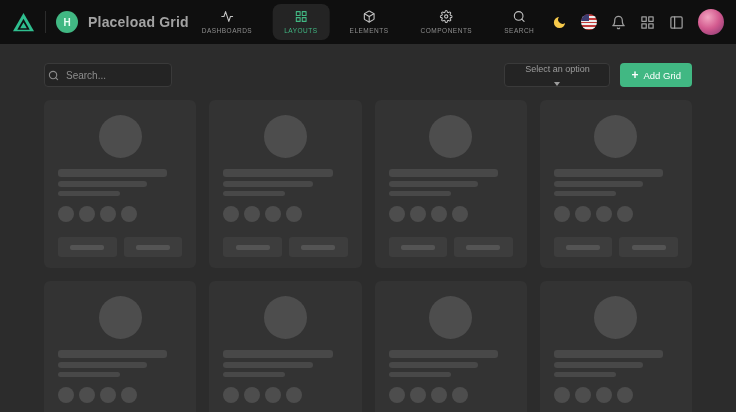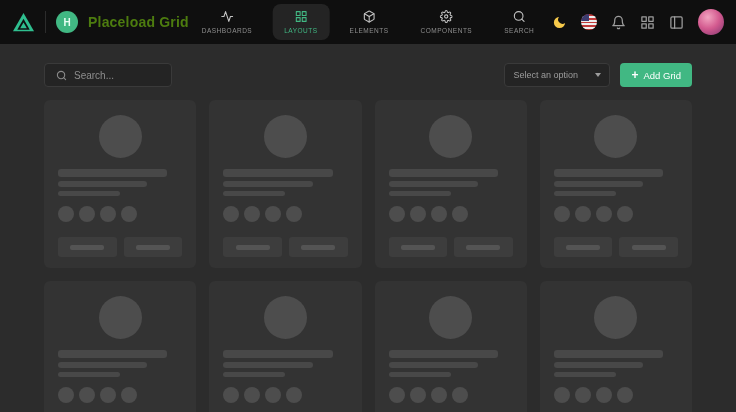--- a/index.html
+++ b/index.html
@@ -16,21 +16,21 @@
   }
   .brand { display: flex; align-items: center; gap: 10px; }
   .brand-logo { width: 23px; height: 23px; display: block; cursor: pointer; }
   .brand-divider { width: 1px; height: 22px; background: #2c2c2c; }
   .brand-avatar {
     width: 22px; height: 22px; border-radius: 50%;
     background: var(--accent-green, #41b883); color: #eafff4;
     font-size: 10px; font-weight: 700;
     display: flex; align-items: center; justify-content: center;
   }
-  .brand-title { color: #4d7c0f; font-size: 14px; font-weight: 700; letter-spacing: .2px; }
+  .brand-title { color: #a3a3a3; font-size: 14px; font-weight: 700; letter-spacing: .2px; }
 
   .nav-center {
     position: absolute; left: 50%; top: 0; transform: translateX(-50%);
     height: 100%; display: flex; align-items: center; gap: 8px;
   }
   .nav-item {
     display: flex; flex-direction: column; align-items: center; gap: 4px;
     padding: 6px 12px; border-radius: 8px; cursor: pointer;
     color: #c3c3c3; text-decoration: none;
   }
@@ -51,34 +51,34 @@
   .flag::after { content: ""; position: absolute; left: 0; top: 0; width: 8px; height: 7px; background: #3c3b6e; }
   .user-avatar {
     width: 26px; height: 26px; border-radius: 50%; cursor: pointer; flex: none;
     background: radial-gradient(circle at 38% 32%, #f2a4c0 0%, #d35a8f 48%, #7e3570 100%);
   }
 
   
   .toolbar { display: flex; align-items: center; margin: 19px 44px 13px; }
   .searchbox {
     display: flex; align-items: center; gap: 7px; width: 128px; height: 24px;
-    background: #242424; border: 1px solid #3a3a3a; border-radius: 4px; padding: 0 11px;
+    background: #242424; border: 1px solid #3a3a3a; border-radius: 4px; padding: 0 3px;
   }
   .searchbox svg { width: 11px; height: 11px; color: #8a8a8a; flex: none; }
   .searchbox input {
     background: transparent; border: none; outline: none; width: 100%;
     color: #cfcfcf; font-size: 10px; font-family: inherit;
   }
   .searchbox input::placeholder { color: #8d8d8d; }
   .toolbar-right { margin-left: auto; display: flex; align-items: center; gap: 10px; }
   .select {
     display: flex; align-items: center; justify-content: space-between; gap: 8px;
     width: 106px; height: 24px; padding: 0 8px; cursor: pointer;
     background: #242424; border: 1px solid #3a3a3a; border-radius: 4px;
-    color: #9d9d9d; font-size: 9px;
+    color: #9d9d9d; font-size: 9px; flex-direction: column;
   }
   .chevron {
     width: 0; height: 0;
     border-left: 3.5px solid transparent; border-right: 3.5px solid transparent;
     border-top: 4px solid #9d9d9d;
   }
   .add-btn {
     display: flex; align-items: center; gap: 5px; height: 24px; padding: 0 11px;
     background: var(--accent-green, #41b883); color: #fff; border: none;
     border-radius: 4px; font-size: 9.5px; font-weight: 500; cursor: pointer;

